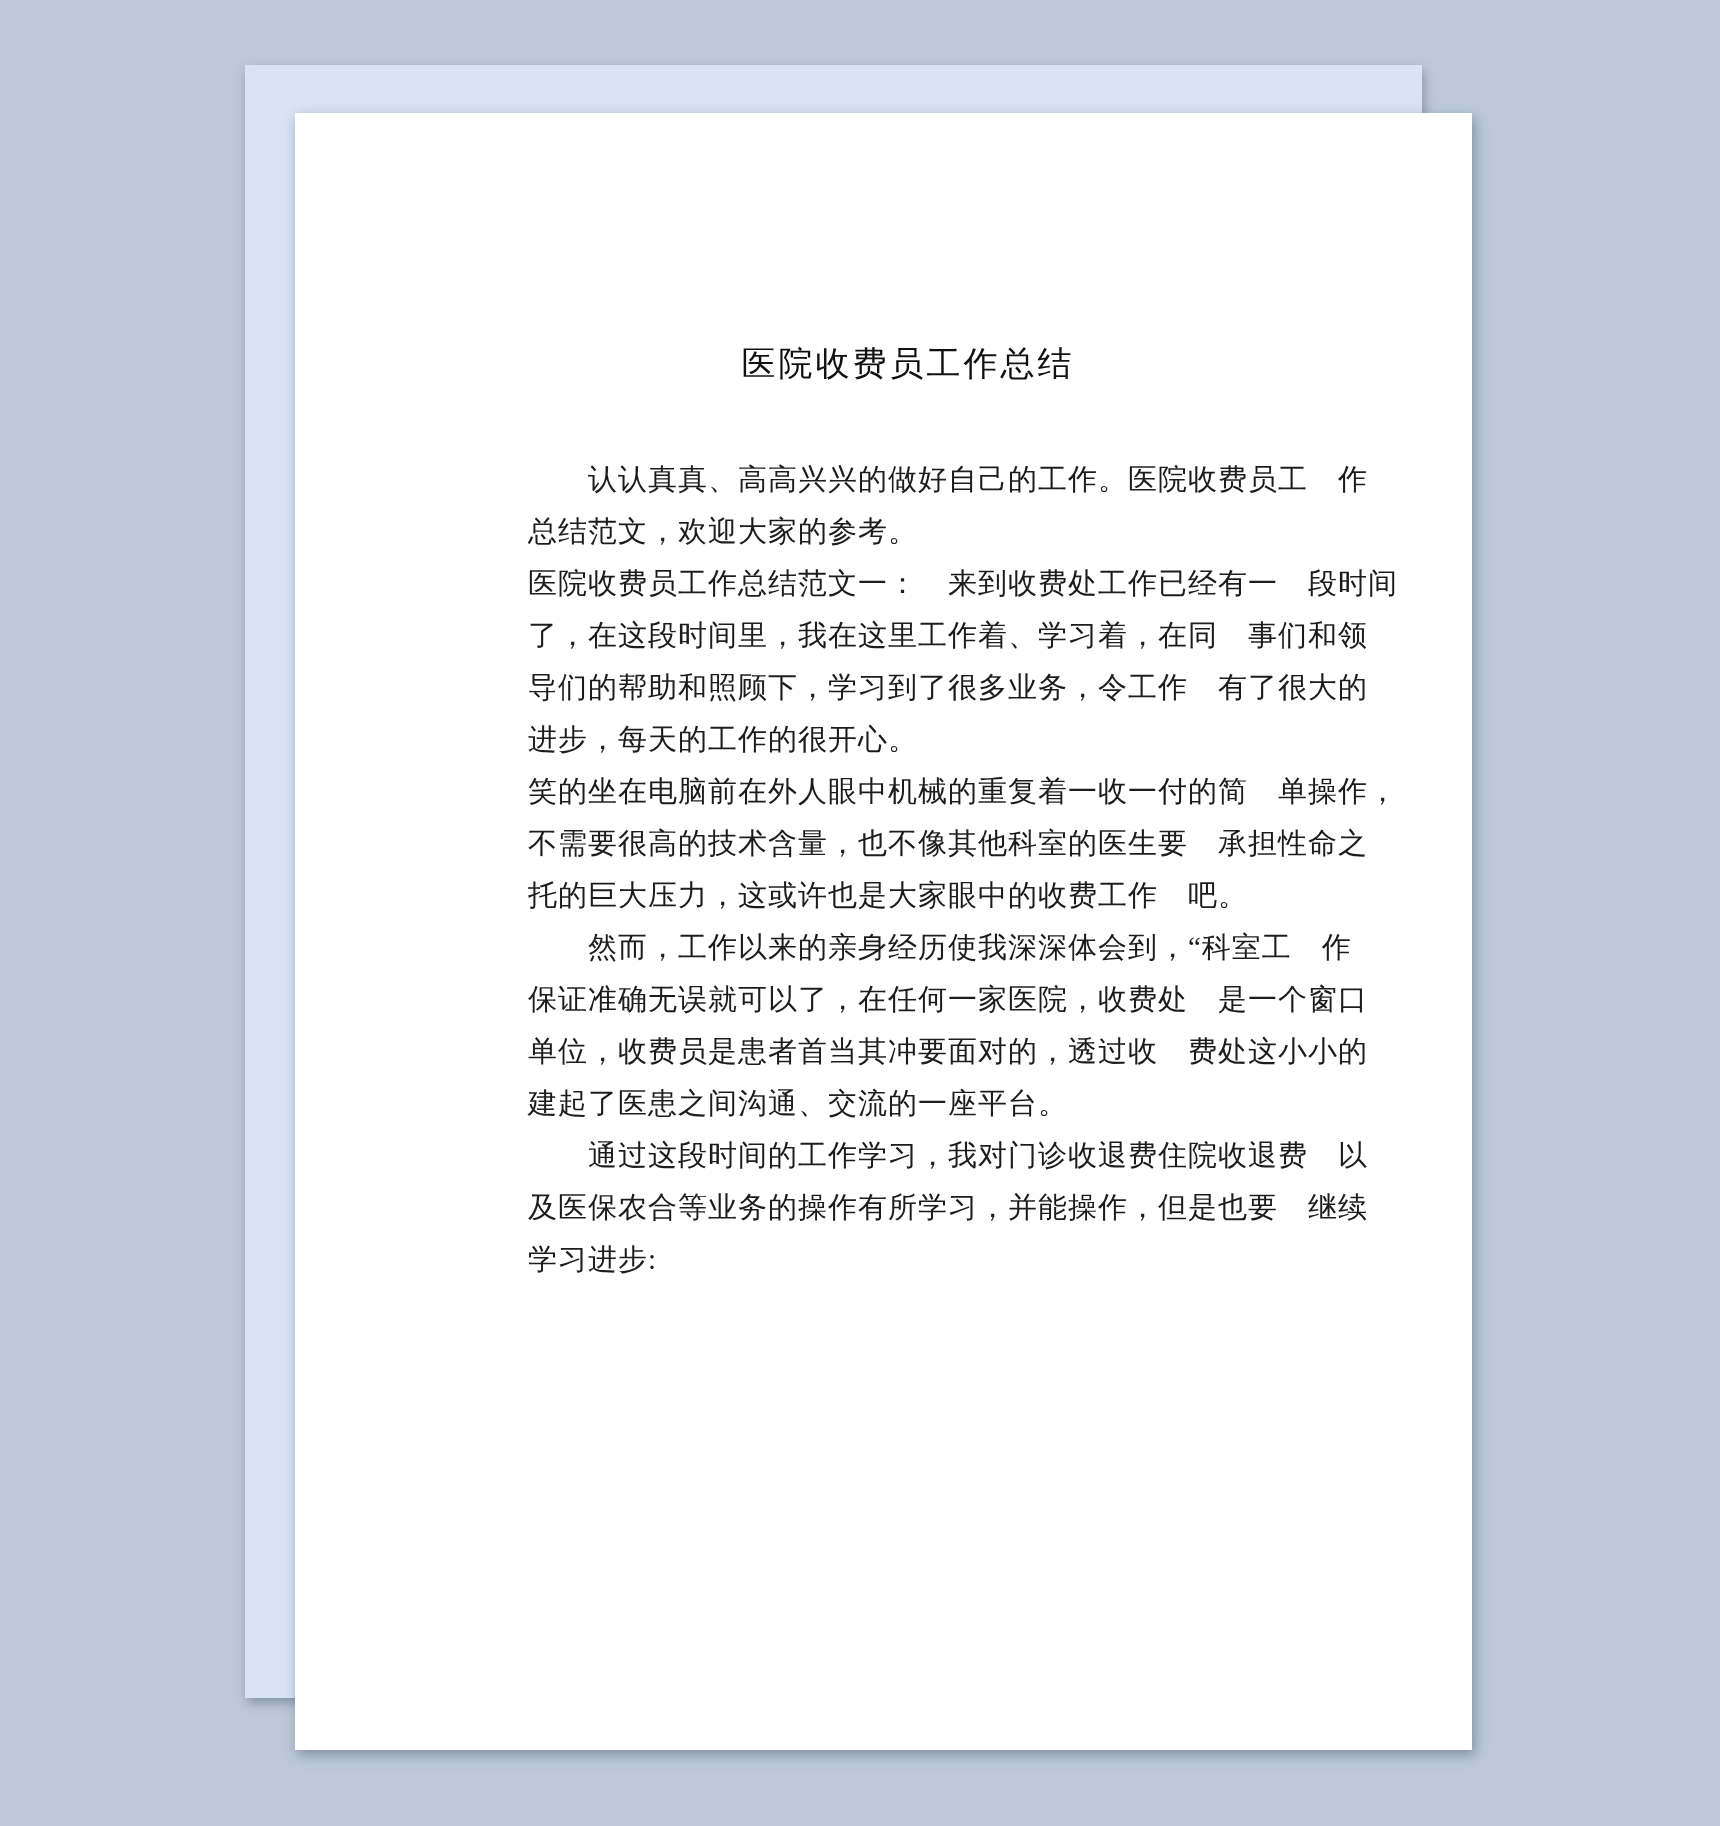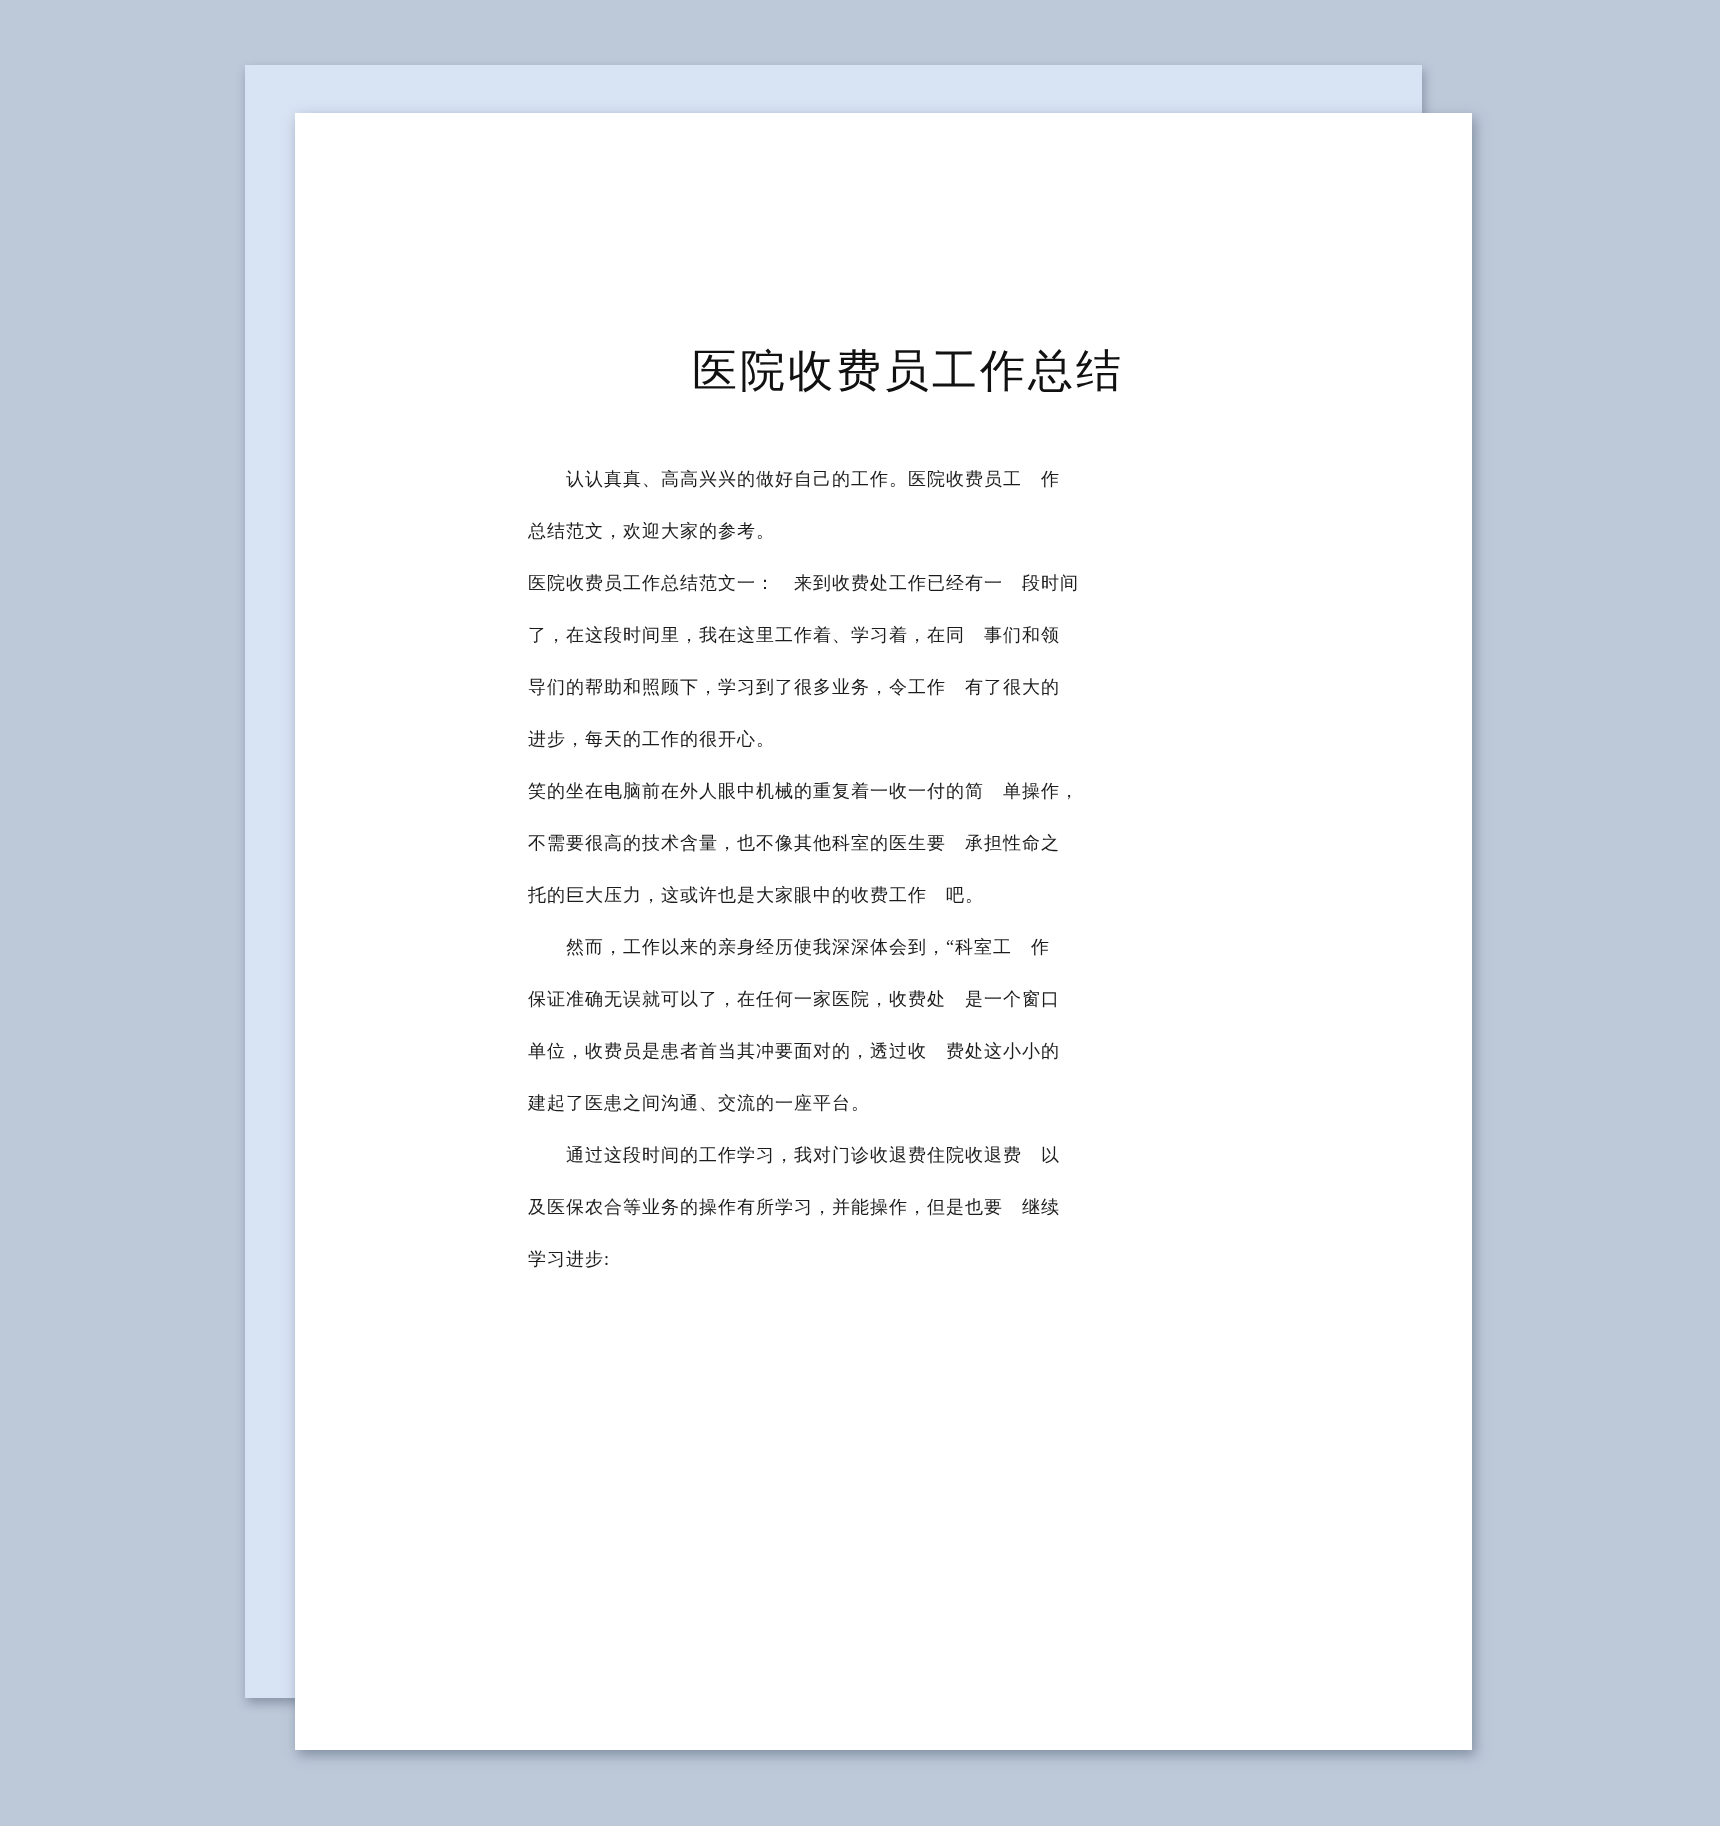--- a/index.html
+++ b/index.html
@@ -36,35 +36,35 @@
     background: #ffffff;
     box-shadow: 3px 5px 12px rgba(70, 85, 105, 0.5);
   }
   .doc-title {
     position: absolute;
     left: 233px;
     top: 228px;
     width: 760px;
     margin: 0;
     text-align: center;
-    font-size: 45px;
+    font-size: 34px;
     font-weight: 400;
     letter-spacing: 3px;
     color: #111111;
     white-space: nowrap;
   }
   .doc-body {
     position: absolute;
     left: 233px;
     top: 340px;
     width: 764px;
     color: #1c1c1c;
   }
   .line {
-    font-size: 18px;
+    font-size: 29px;
     line-height: 52px;
     letter-spacing: 1px;
     white-space: pre;
     color: #1c1c1c;
   }
 </style>
 </head>
 <body>
 
 <div class="canvas">

